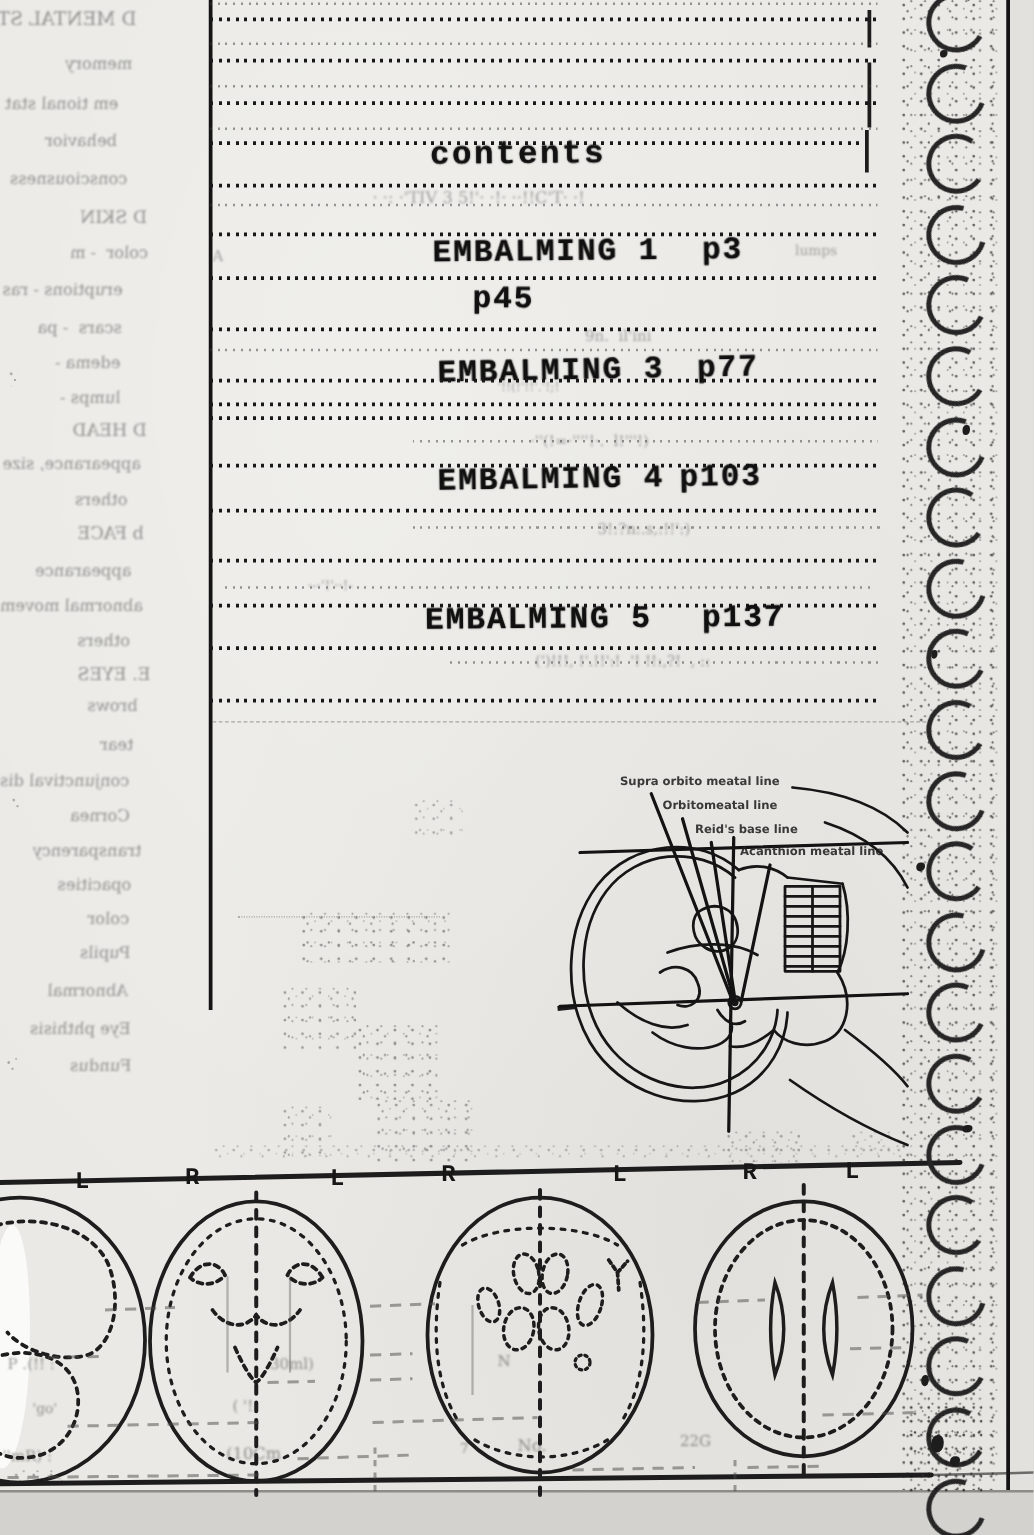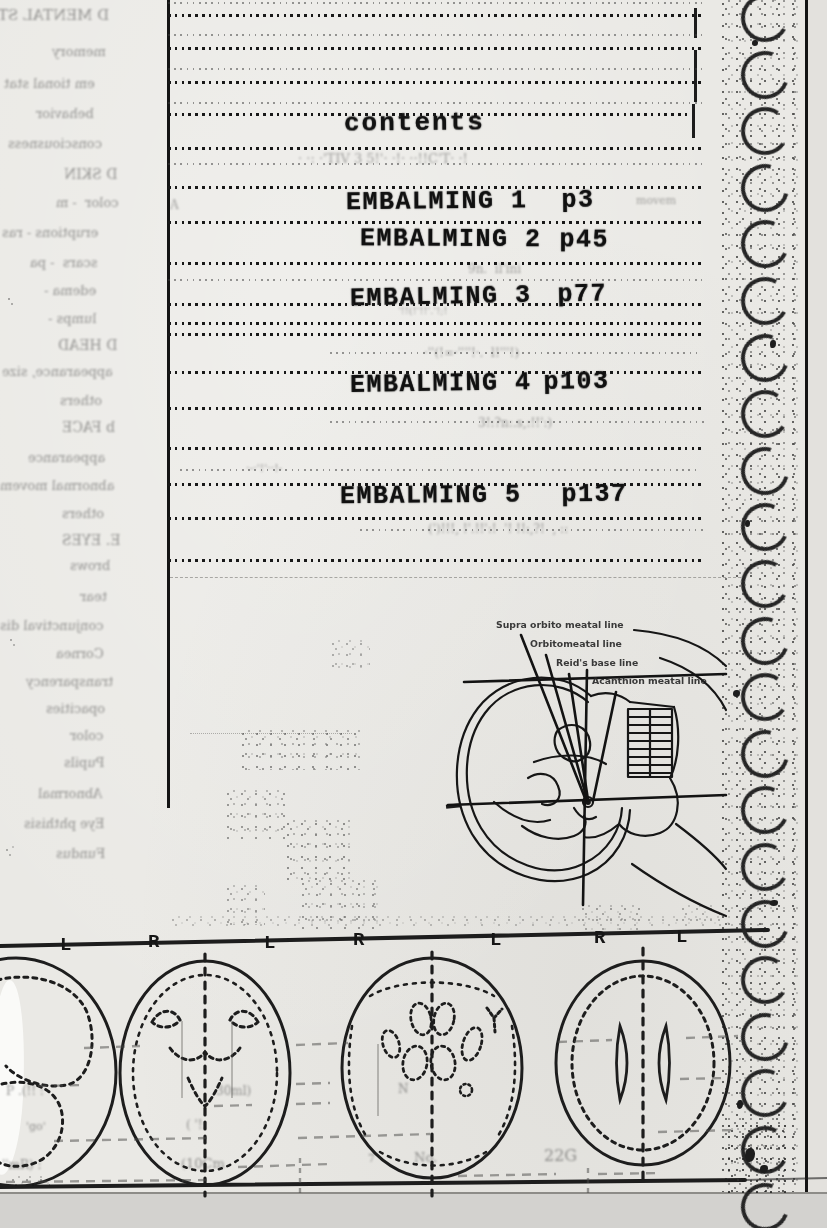--- a/index.html
+++ b/index.html
@@ -94,21 +94,21 @@
       <div class="rule-l" style="left: 180px; top: 469px; width: 520px; z-index: 2;"></div>
       <div class="rule-h" style="left: 168px; top: 483px; width: 534px; z-index: 2;"></div>
       <div class="rule-h" style="left: 168px; top: 517px; width: 534px; z-index: 2;"></div>
       <div class="rule-l" style="left: 360px; top: 529px; width: 345px; z-index: 2;"></div>
       <div class="rule-h" style="left: 168px; top: 559px; width: 534px; z-index: 2;"></div>
       <div class="bracket" style="left: 694px; top: 8px; height: 30px;"></div>
       <div class="bracket" style="left: 694px; top: 50px; height: 52px;"></div>
       <div class="bracket" style="left: 692px; top: 104px; height: 34px;"></div>
       <div class="toc-title" style="left: 344px; top: 108px; transform: rotate(-0.5deg); z-index: 3;">contents</div>
       <div class="toc-entry" style="left: 346px; top: 187px; transform: rotate(-0.6deg); z-index: 3;"><span>EMBALMING 1</span><span style="width: 34px;"></span><span>p3</span></div>
-      <div class="toc-entry" style="left: 360px; top: 225px; transform: rotate(0.3deg); z-index: 3;"><span>EMBALMING 2</span><span style="width: 18px;"></span><span>p45</span></div>
+      <div class="toc-entry" style="left: 360px; top: 225px; transform: rotate(0.3deg); z-index: 3;"><span style="width: 18px;"></span><span>p45</span></div>
       <div class="toc-entry" style="left: 350px; top: 282px; transform: rotate(-1.1deg); z-index: 1;"><span>EMBALMING 3</span><span style="width: 26px;"></span><span>p77</span></div>
       <div class="toc-entry" style="left: 350px; top: 369px; transform: rotate(-0.9deg); z-index: 3;"><span>EMBALMING 4</span><span style="width: 12px;"></span><span>p103</span></div>
       <div class="toc-entry" style="left: 340px; top: 481px; transform: rotate(-0.5deg); z-index: 3;"><span>EMBALMING 5</span><span style="width: 40px;"></span><span>p137</span></div>
     </div>
 
   <svg class="abs" style="left:436px;top:612px" width="292" height="306" viewBox="0 0 292 306">
     <g stroke="#161616" fill="none" stroke-width="2.2" stroke-linecap="round" stroke-linejoin="round">
       <path d="M155,84 C124,56 70,60 42,96 C16,130 14,184 36,222 C60,262 112,280 152,262 C180,249 193,222 194,198"></path>
       <path d="M152,90 C122,64 74,68 49,101 C26,132 25,182 45,216 C67,252 113,268 147,252 C173,240 185,216 186,196"></path>
       <path d="M155,84 C170,78 184,82 194,90"></path>
@@ -228,37 +228,37 @@
       <div class="margin-item" style="left: 56px; top: 646px; font-size: 13px;">Cornea</div>
       <div class="margin-item" style="left: 26px; top: 674px; font-size: 13px;">transparency</div>
       <div class="margin-item" style="left: 46px; top: 701px; font-size: 13px;">opacities</div>
       <div class="margin-item" style="left: 70px; top: 728px; font-size: 13px;">color</div>
       <div class="margin-item" style="left: 64px; top: 755px; font-size: 13px;">Pupils</div>
       <div class="margin-item" style="left: 38px; top: 786px; font-size: 13px;">Abnormal</div>
       <div class="margin-item" style="left: 24px; top: 816px; font-size: 13px;">Eye phthisis</div>
       <div class="margin-item" style="left: 56px; top: 846px; font-size: 13px;">Fundus</div>
       <div class="ghost" style="left: 298px; top: 151px; font-size: 13px;">· ·: ·'TIV 3 5!'· ·!· ··!!C'T· ·!</div>
       <div class="ghost" style="left: 170px; top: 198px; font-size: 12px;">A</div>
-      <div class="ghost" style="left: 636px; top: 194px; font-size: 11px;">movem</div>
+      <div class="ghost" style="left: 636px; top: 194px; font-size: 11px;">lumps</div>
       <div class="ghost" style="left: 468px; top: 262px; font-size: 12px;">9n.  il'ini</div>
       <div class="ghost" style="left: 398px; top: 305px; font-size: 10px;">'!!(!'!!'.'!;!</div>
       <div class="ghost" style="left: 424px; top: 346px; font-size: 12px;">·''(!=·''''!·.  l!'''!)</div>
       <div class="ghost" style="left: 478px; top: 416px; font-size: 12px;">3!:?n:.s,:!!':)</div>
       <div class="ghost" style="left: 246px; top: 462px; font-size: 11px;">·-·'!'··!-</div>
       <div class="ghost" style="left: 428px; top: 522px; font-size: 12px;">(')!!!, !'.!!':!  '! !!:,?!  , ::</div>
       <div class="ghost" style="left: 6px; top: 1084px; font-size: 12px; opacity: 0.5;">P .(!! :</div>
       <div class="ghost" style="left: 216px; top: 1084px; font-size: 12px; opacity: 0.5;">30ml)</div>
       <div class="ghost" style="left: 398px; top: 1082px; font-size: 12px; opacity: 0.5;">N</div>
       <div class="ghost" style="left: 26px; top: 1120px; font-size: 11px; opacity: 0.5;">'go'</div>
       <div class="ghost" style="left: 186px; top: 1118px; font-size: 12px; opacity: 0.5;">( '!:</div>
       <div class="ghost" style="left: 181px; top: 1156px; font-size: 13px; opacity: 0.5;">(10Cm</div>
       <div class="ghost" style="left: 2px; top: 1158px; font-size: 12px; opacity: 0.5;">''mR) :</div>
       <div class="ghost" style="left: 414px; top: 1150px; font-size: 13px; opacity: 0.5;">No.</div>
       <div class="ghost" style="left: 368px; top: 1152px; font-size: 11px; opacity: 0.5;">7</div>
-      <div class="ghost" style="left: 544px; top: 1146px; font-size: 16px; opacity: 0.5;">22G</div>
+      <div class="ghost" style="left: 544px; top: 1146px; font-size: 12px; opacity: 0.5;">22G</div>
       <div class="lr" style="left: 60px; top: 934px;">L</div>
       <div class="lr" style="left: 148px; top: 931px;">R</div>
       <div class="lr" style="left: 264px; top: 932px;">L</div>
       <div class="lr" style="left: 353px; top: 929px;">R</div>
       <div class="lr" style="left: 490px; top: 929px;">L</div>
       <div class="lr" style="left: 594px; top: 927px;">R</div>
       <div class="lr" style="left: 676px; top: 926px;">L</div>
       <div class="hole" style="left: 741px; top: -6px; transform: rotate(-15deg);"></div>
       <div class="hole" style="left: 741px; top: 50.6px; transform: rotate(-25deg);"></div>
       <div class="hole" style="left: 741px; top: 107.2px; transform: rotate(-10deg);"></div>

